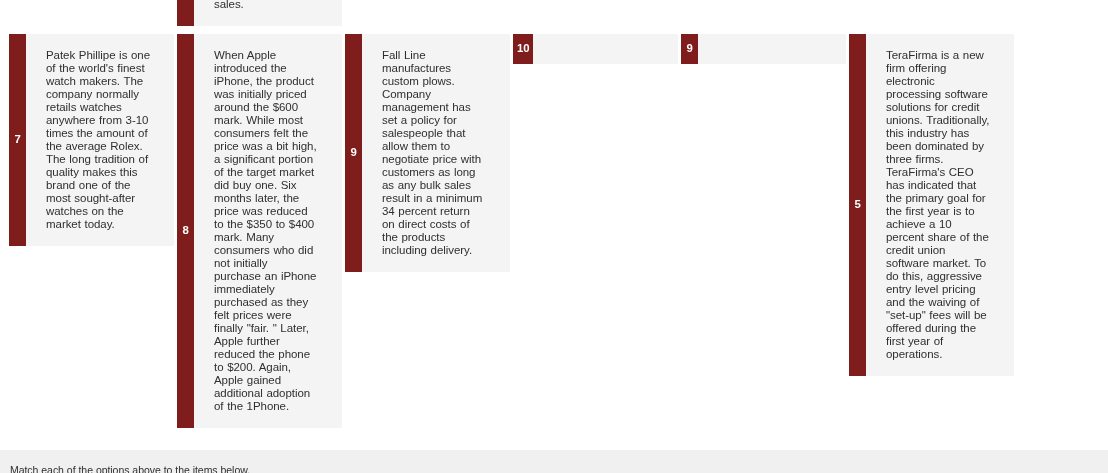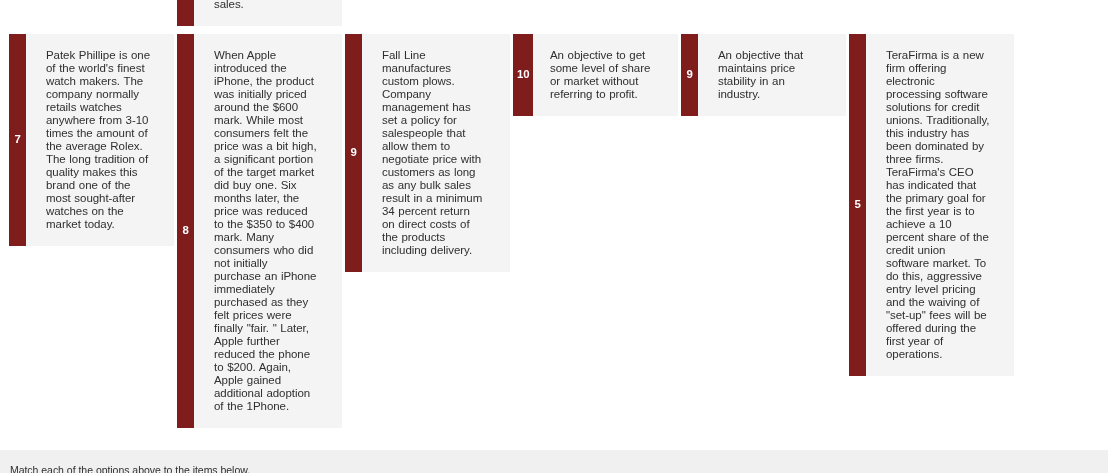--- a/index.html
+++ b/index.html
@@ -156,27 +156,25 @@
         </div>
         <div class="option-card">
           <div class="card-body">
             <span class="card-number">9</span>
             <div class="card-copy">Fall Line manufactures custom plows. Company management has set a policy for salespeople that allow them to negotiate price with customers as long as any bulk sales result in a minimum 34 percent return on direct costs of the products including delivery.</div>
           </div>
         </div>
         <div class="option-card">
           <div class="card-body">
             <span class="card-number">10</span>
-            <div class="card-copy">An objective to get some level of share or market without referring to profit.</div>
           </div>
         </div>
         <div class="option-card">
           <div class="card-body">
             <span class="card-number">9</span>
-            <div class="card-copy">An objective that maintains price stability in an industry.</div>
           </div>
         </div>
         <div class="option-card">
           <div class="card-body">
             <span class="card-number">5</span>
             <div class="card-copy">TeraFirma is a new firm offering electronic processing software solutions for credit unions. Traditionally, this industry has been dominated by three firms. TeraFirma's CEO has indicated that the primary goal for the first year is to achieve a 10 percent share of the credit union software market. To do this, aggressive entry level pricing and the waiving of "set-up" fees will be offered during the first year of operations.</div>
           </div>
         </div>
       </div>
     </div>

